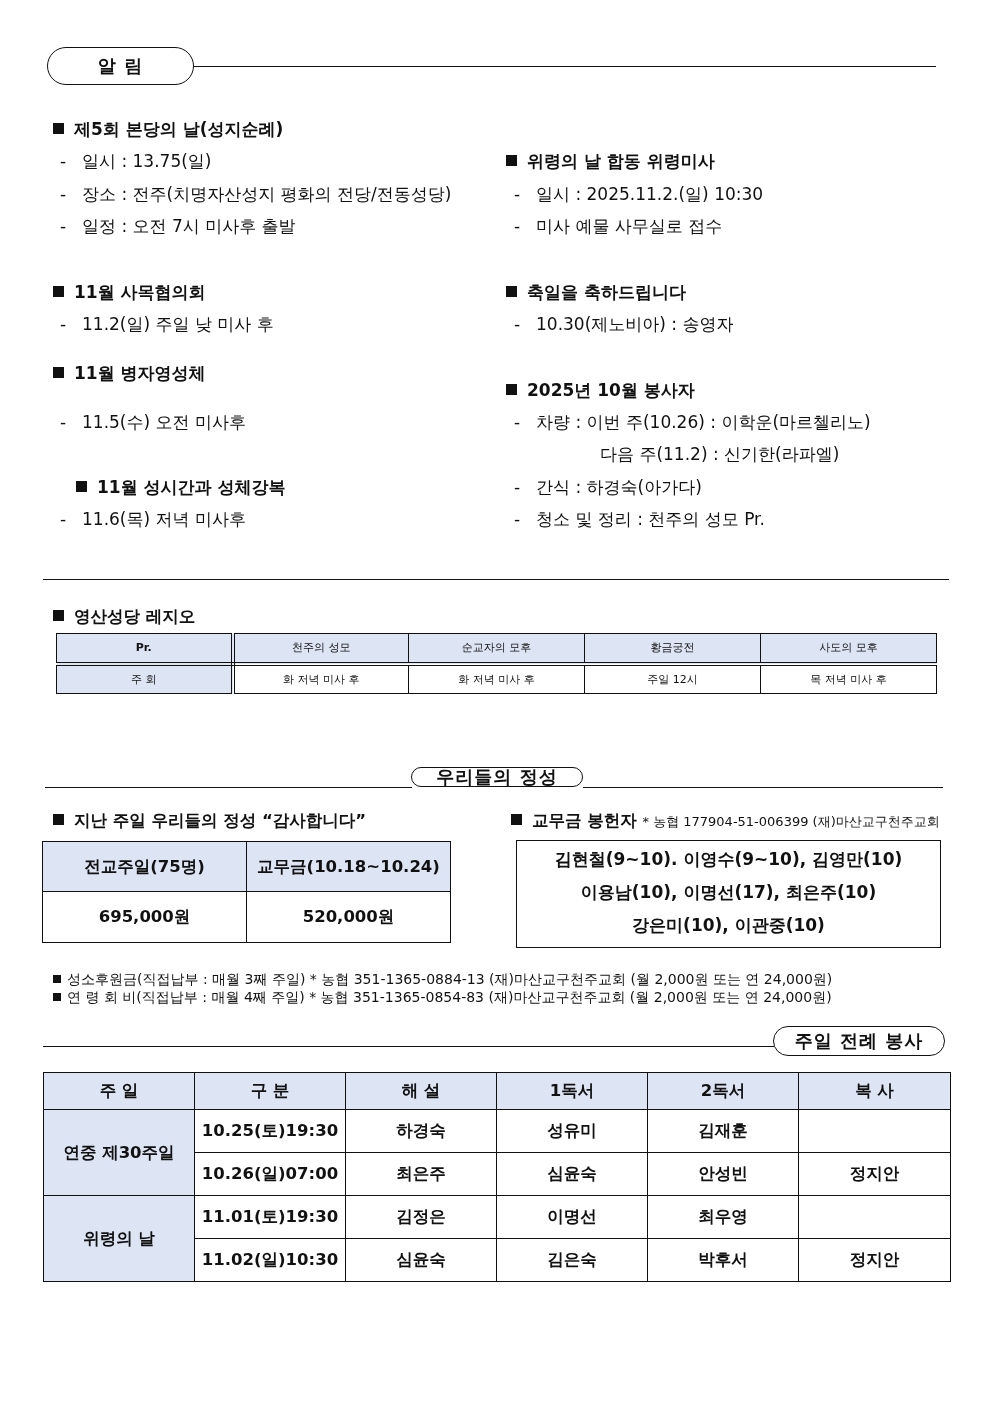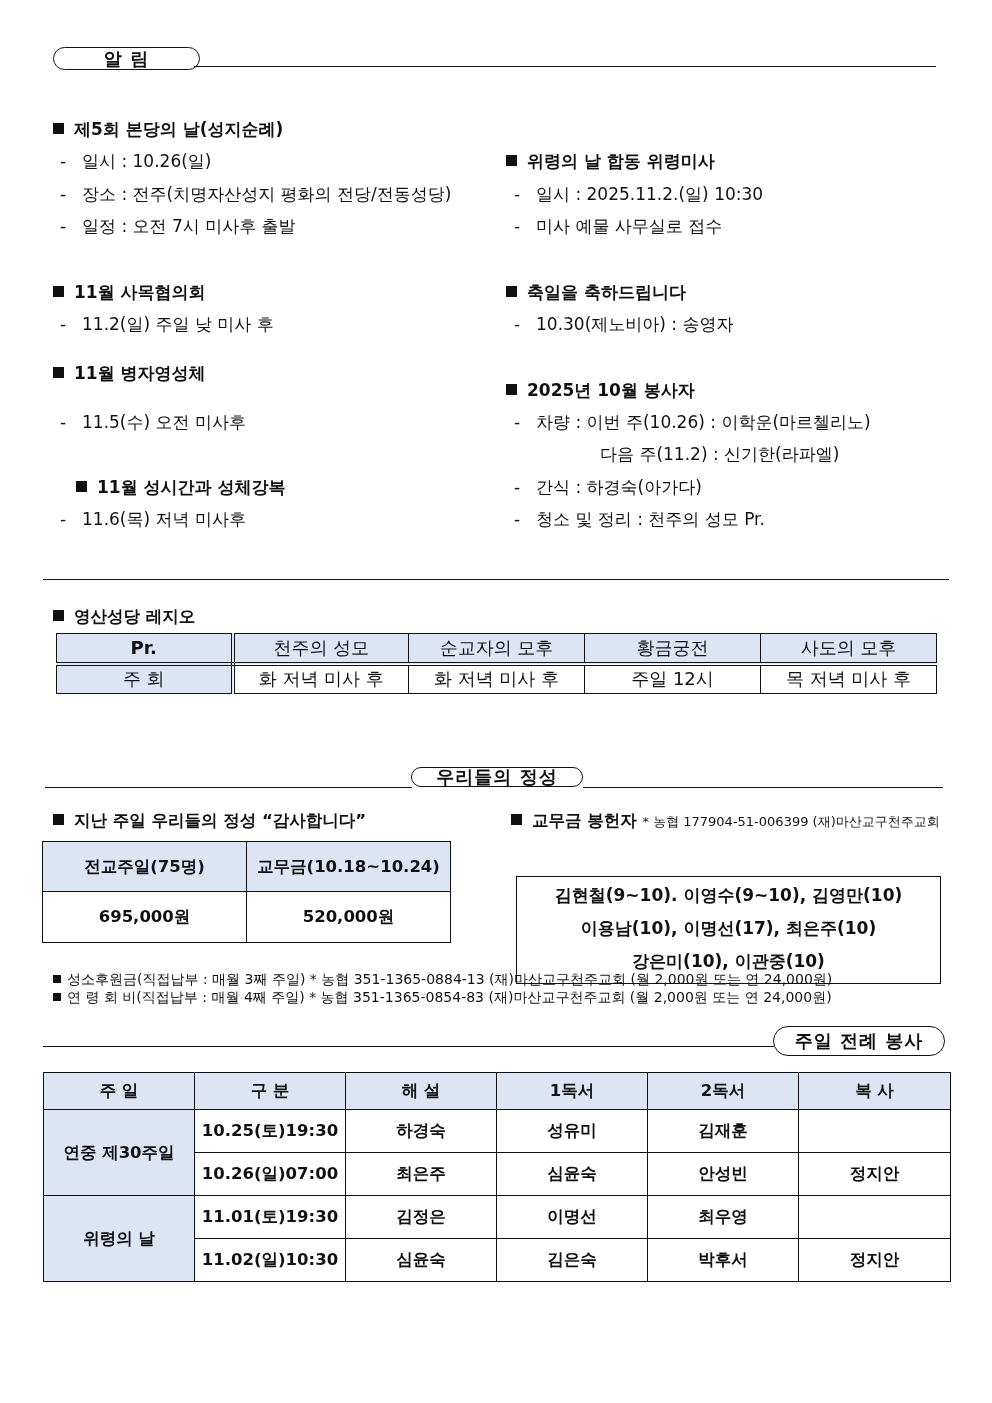--- a/index.html
+++ b/index.html
@@ -11,39 +11,39 @@
     font-weight: bold; font-size: 18px; letter-spacing: 1px;
   }
   .hline { position: absolute; height: 0; border-top: 1.3px solid #111; }
   .hhead { position: absolute; font-weight: bold; font-size: 17px; white-space: nowrap; }
   .hhead .sq { display: inline-block; width: 11px; height: 11px; background: #111; margin-right: 10px; vertical-align: 1px; }
   .line { position: absolute; font-size: 17px; white-space: nowrap; }
   .line .dash { display: inline-block; width: 22px; }
   table { border-collapse: collapse; position: absolute; table-layout: fixed; }
   td, th { border: 1.3px solid #111; text-align: center; vertical-align: middle; font-size: 16px; }
   .hdr { background: #dde4f4; font-weight: bold; }
-  .legio td { height: 30px; font-size: 18px; }
+  .legio td { height: 30px; font-size: 11px; }
   .legio td.c0 { border-right: 4px double #111; }
   .legio tr.r0 td { border-bottom: 4px double #111; }
   .offer td { font-size: 16.5px; font-weight: bold; }
   .donor-box { position: absolute; border: 1.3px solid #111; text-align: center; font-weight: bold; font-size: 17px; line-height: 33px; padding-top: 2px; }
   .note { position: absolute; font-size: 14px; white-space: nowrap; }
   .note .sq { display: inline-block; width: 8px; height: 8px; background: #111; margin-right: 6px; vertical-align: 1px; }
   .liturgy td { font-size: 16.5px; font-weight: bold; height: 43px; }
   .liturgy th { height: 37px; font-size: 16.5px; }
   .small-acc { font-size: 13px; font-weight: normal; }
 </style>
 </head>
 <body>
 
-<div class="pill" style="left:53px;top:47px;width:147px;height:23px;">알  림</div>
+<div class="pill" style="left:47px;top:47px;width:147px;height:38px;">알  림</div>
 <div class="hline" style="left:194px;top:66px;width:742px;"></div>
 
 <div class="hhead" style="left:53px;top:118px;"><span class="sq"></span><span>제5회 본당의 날(성지순례)</span></div>
-<div class="line" style="left:60px;top:150px;"><span class="dash">-</span><span>일시 : 10.26(일)</span></div>
+<div class="line" style="left:60px;top:150px;"><span class="dash">-</span><span>일시 : 13.75(일)</span></div>
 <div class="line" style="left:60px;top:183px;"><span class="dash">-</span><span>장소 : 전주(치명자산성지 평화의 전당/전동성당)</span></div>
 <div class="line" style="left:60px;top:215px;"><span class="dash">-</span><span>일정 : 오전 7시 미사후 출발</span></div>
 
 <div class="hhead" style="left:53px;top:281px;"><span class="sq"></span><span>11월 사목협의회</span></div>
 <div class="line" style="left:60px;top:313px;"><span class="dash">-</span><span>11.2(일) 주일 낮 미사 후</span></div>
 
 <div class="hhead" style="left:53px;top:362px;"><span class="sq"></span><span>11월 병자영성체</span></div>
 <div class="line" style="left:60px;top:411px;"><span class="dash">-</span><span>11.5(수) 오전 미사후</span></div>
 
 <div class="hhead" style="left:53px;top:476px;padding-left:23px;"><span class="sq"></span><span>11월 성시간과 성체강복</span></div>
@@ -107,21 +107,21 @@
     <td class="hdr" style="height:50px">교무금(10.18~10.24)</td>
   </tr>
   <tr>
     <td style="height:51px">695,000원</td>
     <td style="height:51px">520,000원</td>
   </tr>
 </tbody>
   </table>
 
 <div class="hhead" style="left:511px;top:810px;font-size:16.5px;"><span class="sq"></span><span>교무금 봉헌자</span> <span class="small-acc">* 농협 177904-51-006399 (재)마산교구천주교회</span></div>
-<div class="donor-box" style="left:516px;top:840px;width:425px;height:108px;margin-top:36px;">
+<div class="donor-box" style="left:516px;top:840px;width:425px;height:108px;">
   <div>김현철(9~10). 이영수(9~10), 김영만(10)</div>
   <div>이용남(10), 이명선(17), 최은주(10)</div>
   <div>강은미(10), 이관중(10)</div>
 </div>
 
 <div class="note" style="left:53px;top:971px;"><span class="sq"></span><span>성소후원금</span><span>(직접납부 : 매월 3째 주일)   * 농협 351-1365-0884-13 (재)마산교구천주교회 (월 2,000원 또는 연 24,000원)</span></div>
 <div class="note" style="left:53px;top:989px;"><span class="sq"></span><span>연 령 회 비</span><span>(직접납부 : 매월 4째 주일)   * 농협 351-1365-0854-83 (재)마산교구천주교회 (월 2,000원 또는 연 24,000원)</span></div>
 
 <div class="hline" style="left:43px;top:1046px;width:731px;"></div>
 <div class="pill" style="left:773px;top:1026px;width:172px;height:30px;">주일 전례 봉사</div>

